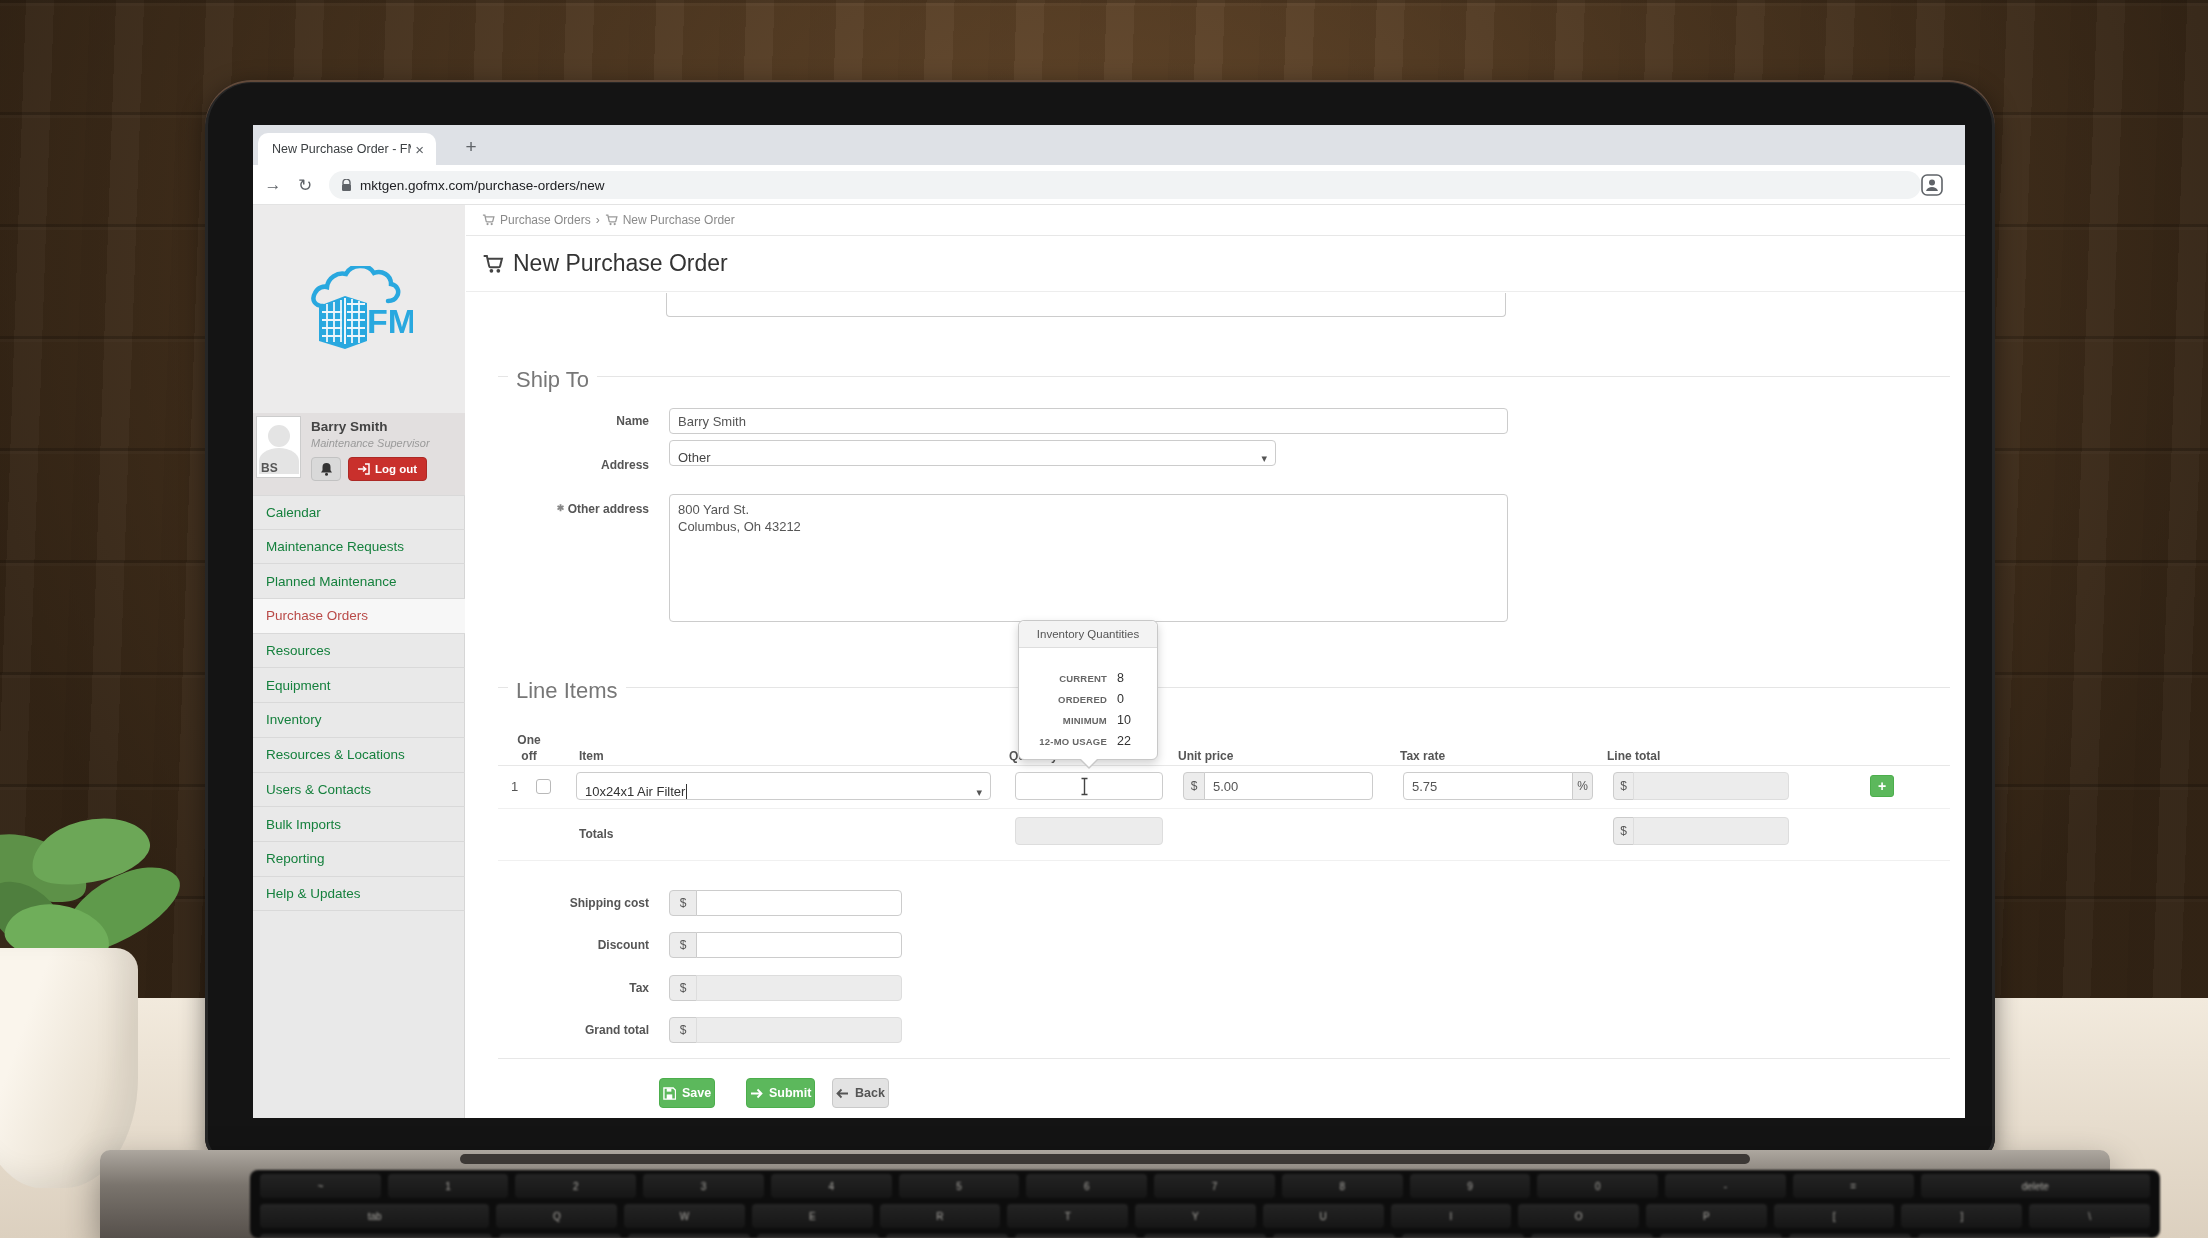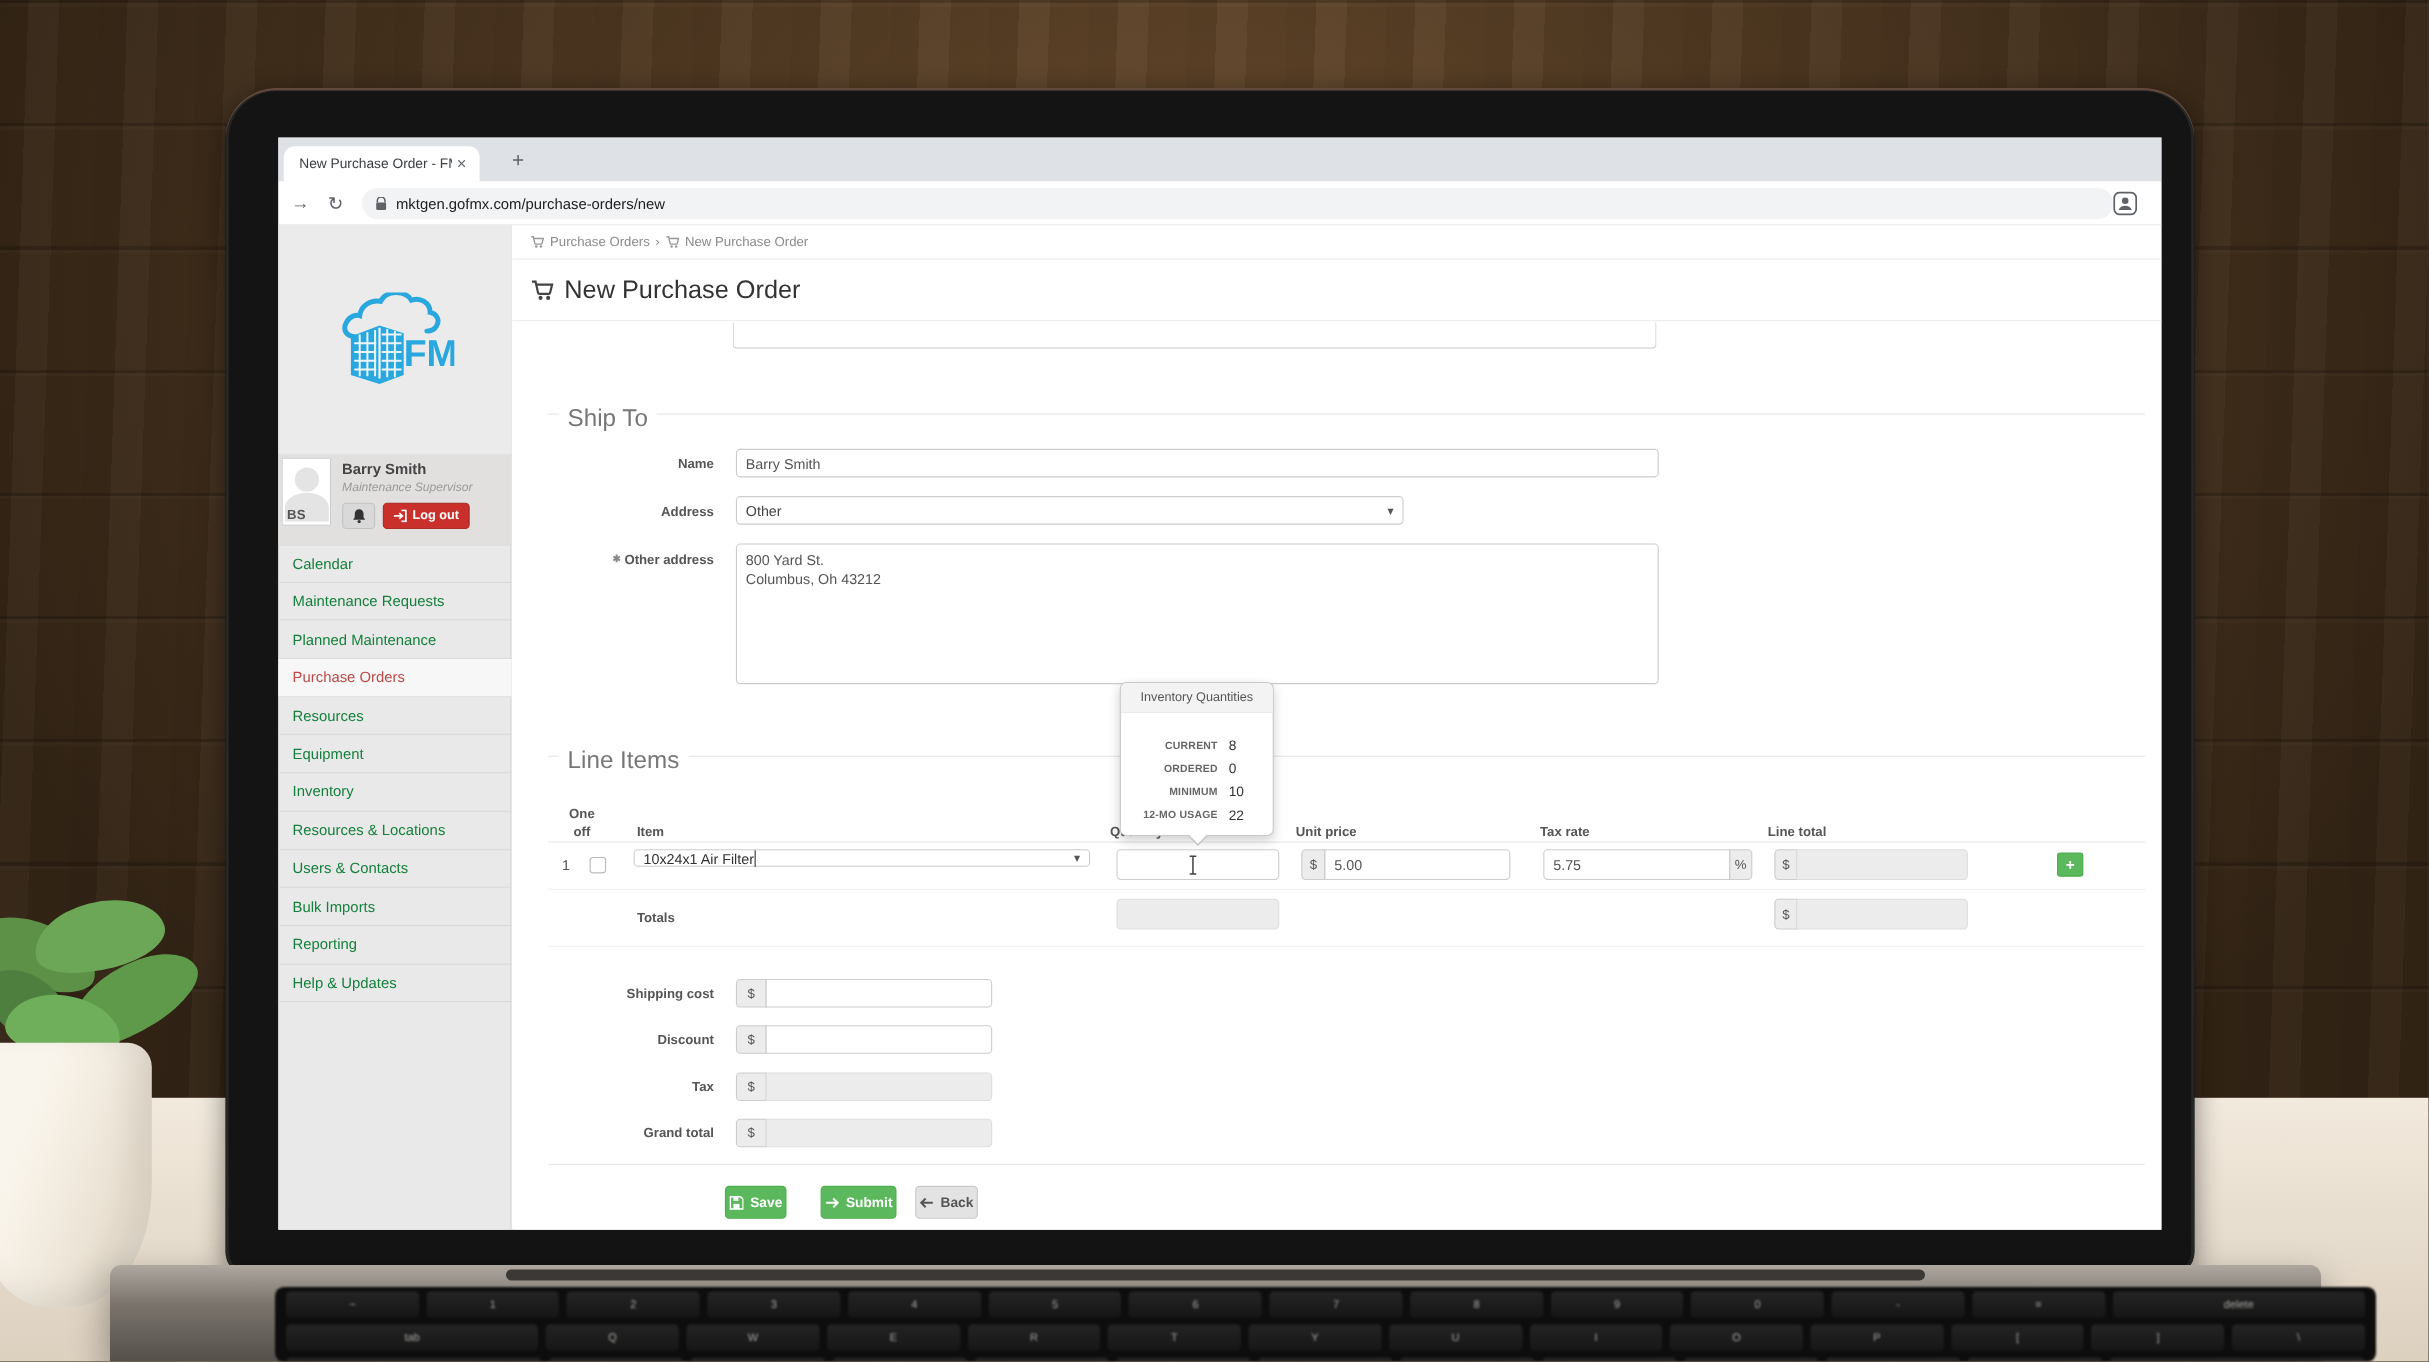--- a/index.html
+++ b/index.html
@@ -260,21 +260,21 @@
       </div>
 
       <div class="partial-input"></div>
 
       <div class="legend-line" style="top:171px;">
         <span class="legend-text">Ship To</span>
       </div>
       <div class="flabel" style="top:209px;">Name</div>
       <input class="inp" style="left: 203px; top: 203px; width: 839px;" value="Barry Smith">
       <div class="flabel" style="top:253px;">Address</div>
-      <div class="selectbox" style="left:203px; top:246px; width:607px;">
+      <div class="selectbox" style="left:203px; top:235px; width:607px;align-items:flex-end;">
         <span>Other</span>
         <span class="caret">▾</span>
       </div>
       <div class="flabel" style="top:297px;">
         <span style="font-size:9px; color:#888; vertical-align:2px;">✱</span>
         <span>Other address</span>
       </div>
       <textarea class="inp" style="left: 203px; top: 289px; width: 839px; height: 128px;">800 Yard St.
 Columbus, Oh 43212</textarea>
 
@@ -287,21 +287,21 @@
       </div>
       <div class="th" style="left:113px; top:544px;">Item</div>
       <div class="th" style="left:543px; top:544px;">Quantity</div>
       <div class="th" style="left:712px; top:544px;">Unit price</div>
       <div class="th" style="left:934px; top:544px;">Tax rate</div>
       <div class="th" style="left:1141px; top:544px;">Line total</div>
       <div style="position:absolute; left:32px; right:15px; top:560px; border-top:1px solid #e7e7e7;"></div>
 
       <div style="position:absolute; left:45px; top:574px; font-size:13px; color:#555;">1</div>
       <div class="checkbox" style="left:70px; top:574px;"></div>
-      <div class="selectbox" style="left:110px; top:567px; width:415px; height:16px;">
+      <div class="selectbox" style="left:110px; top:567px; width:415px; height:28px;align-items:flex-end;">
         <span style="color:#333;">10x24x1 Air Filter</span>
         <span class="text-cursor"></span>
         <span class="caret">▾</span>
       </div>
       <input class="inp" style="left: 549px; top: 567px; width: 148px; height: 28px;" value="">
       <svg class="ibeam" style="left:613px; top:572px;" width="11" height="19" viewBox="0 0 11 19">
           <path d="M2.5 1.5h6M2.5 17.5h6M5.5 1.5v16" stroke="#444" stroke-width="1.4" fill="none"></path>
         </svg>
       <div class="addon" style="left:717px; top:567px; width:22px;">$</div>
       <input class="inp" style="left: 738px; top: 567px; width: 169px; height: 28px; border-radius: 0px 4px 4px 0px;" value="5.00">

